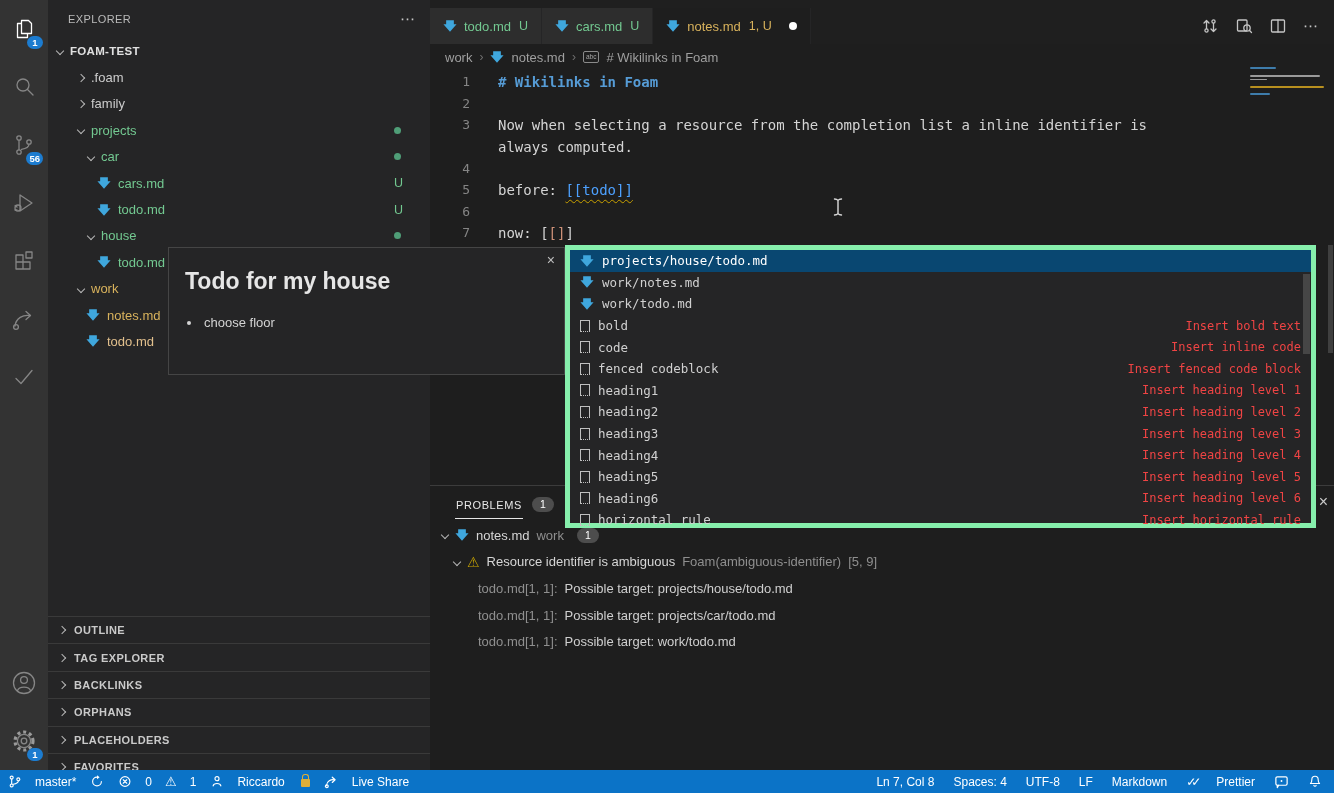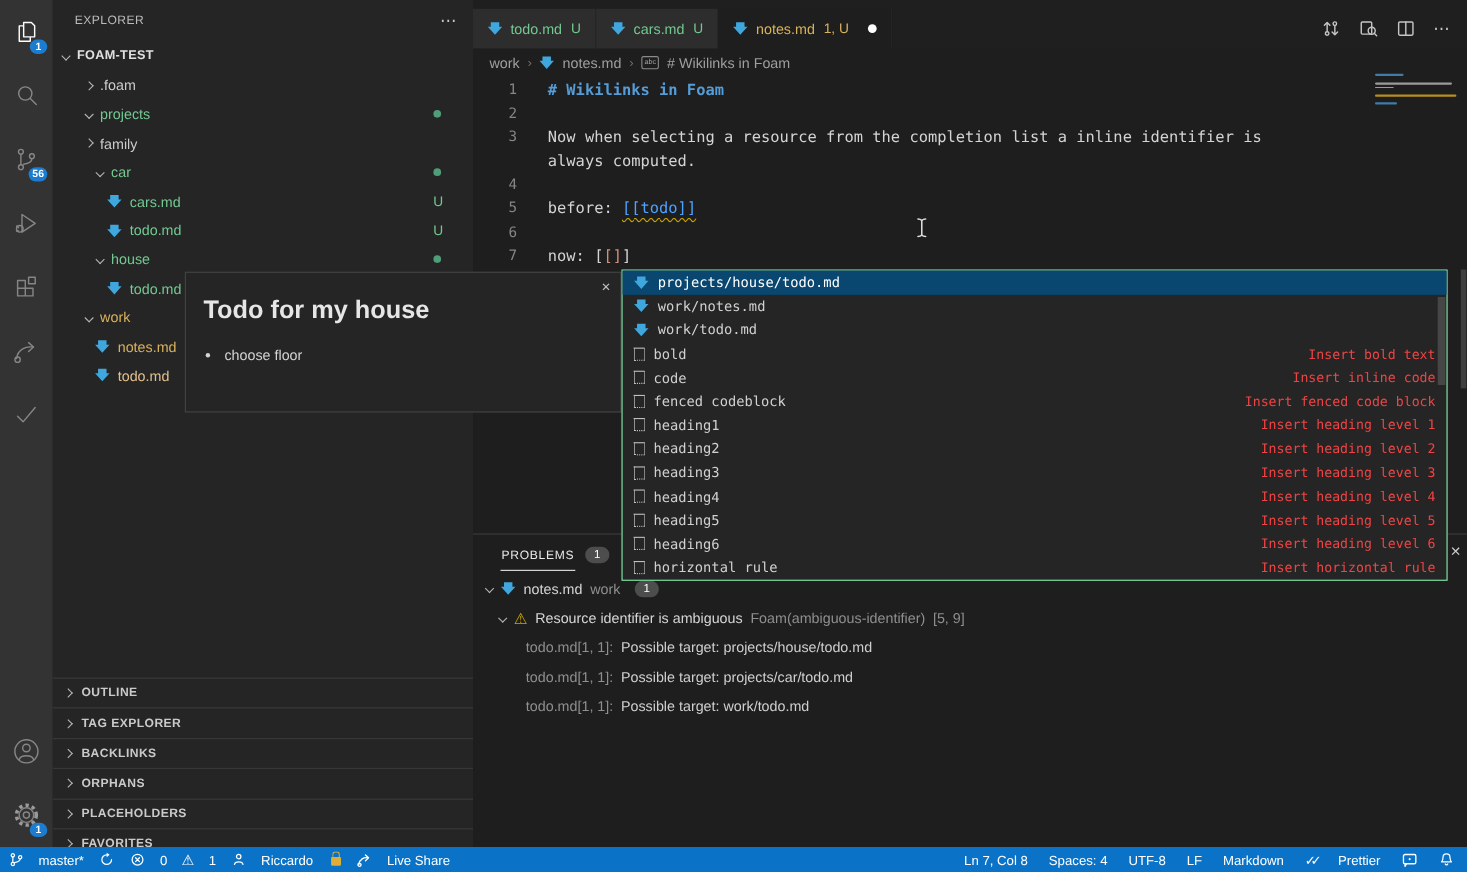--- a/index.html
+++ b/index.html
@@ -57,21 +57,21 @@
   .wlink{color:#4da1ff;text-decoration:underline;text-decoration-style:wavy;text-decoration-color:#c9a100;
          text-decoration-thickness:1px;text-underline-offset:4px}
   .brk{color:#ce9178}
 
   .minimap{position:absolute;right:8px;top:64px;width:78px;height:42px}
   .mm-bar{position:absolute;height:2px;border-radius:1px}
   .scrollthumb{position:absolute;right:1px;top:245px;width:5px;height:108px;background:#3f3f3f}
 
   
   .suggest{position:absolute;left:565px;top:245px;width:751px;height:283px;background:#252526;
-           border:1px solid #86efac;box-sizing:border-box;z-index:40;
+           border:5px solid #86efac;box-sizing:border-box;z-index:40;
            font-family:"DejaVu Sans Mono","Liberation Mono",monospace;font-size:12.5px;color:#d0d0d0}
   .srow{height:21.6px;display:flex;align-items:center;gap:8px;padding:0 10px}
   .srow.selected{background:#094771;color:#fff}
   .snip{width:10px;height:12px;border:1px solid #c0c0c0;border-bottom-style:dotted;flex:0 0 auto;box-sizing:border-box}
   .sdesc{margin-left:auto;color:#ef4444;font-size:12px}
   .sthumb{position:absolute;right:1px;top:24px;width:7px;height:80px;background:#464646}
 
   
   .hover{position:absolute;left:168px;top:247px;width:397px;height:128px;background:#252526;border:1px solid #454545;
          box-sizing:border-box;z-index:30}
@@ -179,28 +179,28 @@
       <span class="sb-more">⋯</span>
     </div>
     <div class="trow" style="padding-left:9px">
       <span class="cd"></span>
       <span class="ws">FOAM-TEST</span>
     </div>
     <div class="trow" style="padding-left:30px">
       <span class="cr"></span>
       <span>.foam</span>
     </div>
-    <div class="trow green" style="padding-left:30px">
-      <span class="cd"></span>
-      <span>projects</span>
-      <span class="gdot"></span>
-    </div>
     <div class="trow" style="padding-left:30px">
       <span class="cr"></span>
       <span>family</span>
+    </div>
+    <div class="trow green" style="padding-left:30px">
+      <span class="cd"></span>
+      <span>projects</span>
+      <span class="gdot"></span>
     </div>
     <div class="trow green" style="padding-left:40px">
       <span class="cd"></span>
       <span>car</span>
       <span class="gdot"></span>
     </div>
     <div class="trow green" style="padding-left:49px">
       <svg class="mdi" viewBox="0 0 16 16">
           <path d="M3.6 1.5h8.8v4.6h3.1L8 14.5.5 6.1h3.1z"></path>
         </svg>

